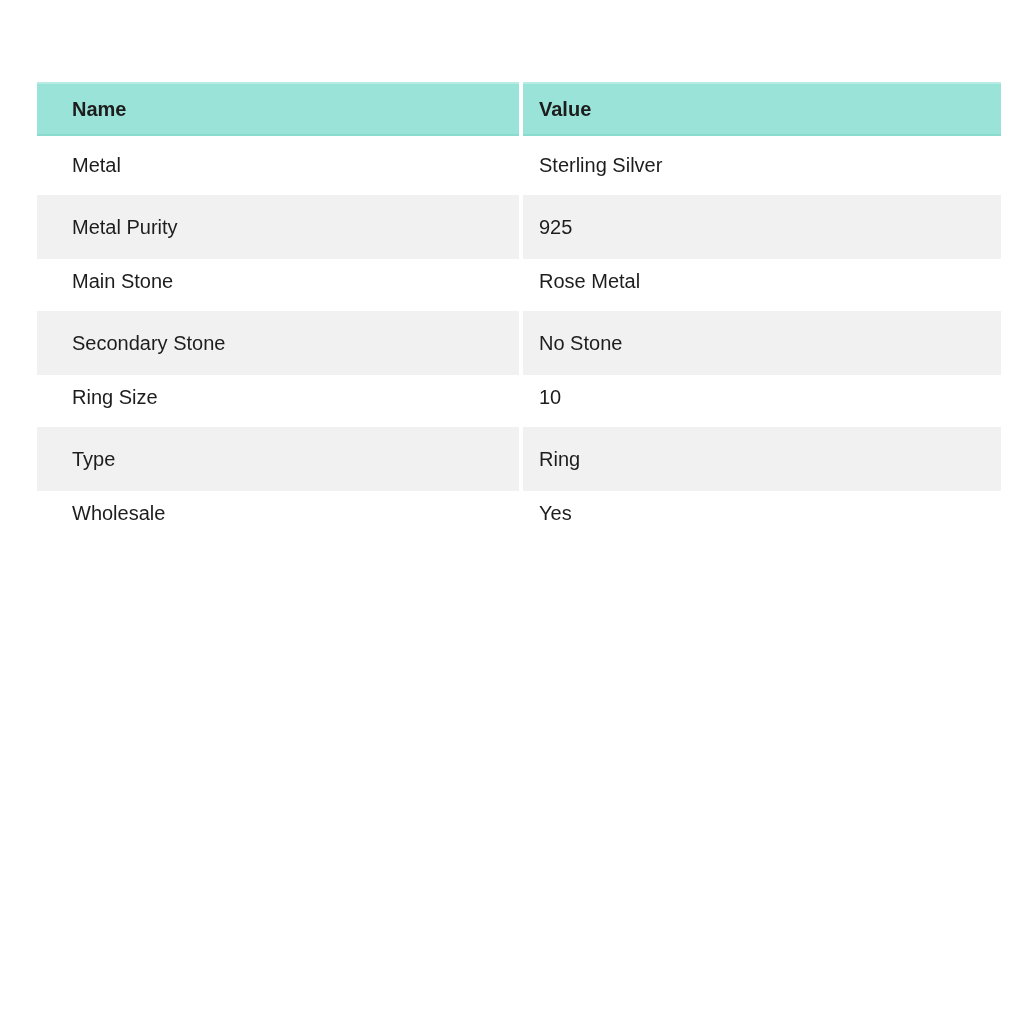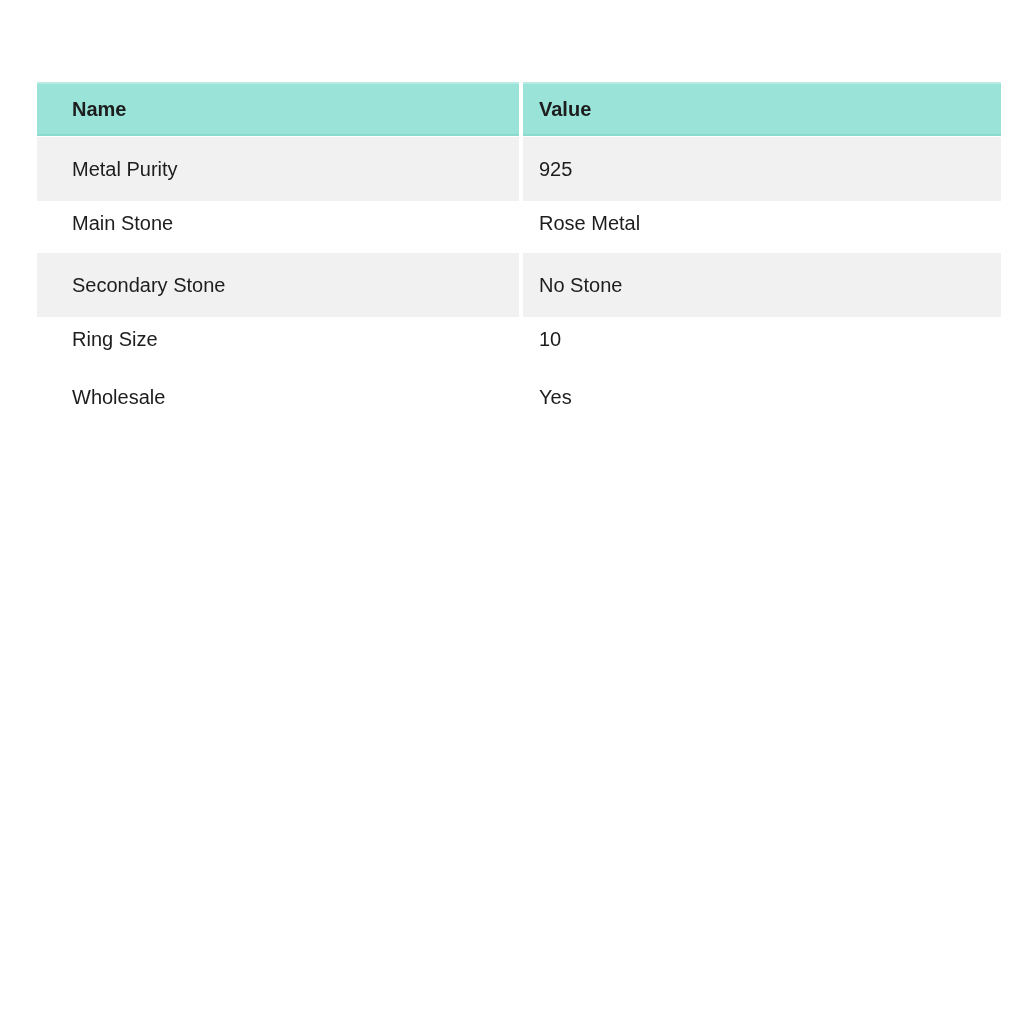--- a/index.html
+++ b/index.html
@@ -58,20 +58,24 @@
 </head>
 <body style="color: rgb(29, 29, 29);">
 
 <div class="attr-table">
 
   <div class="row header">
     <div class="cell c1 th">Name</div>
     <div class="cell c2 th">Value</div>
   </div>
 
+  <div class="row">
+    <div class="cell c1">Metal</div>
+    <div class="cell c2">Sterling Silver</div>
+  </div>
 
   <div class="row stripe">
     <div class="cell c1">Metal Purity</div>
     <div class="cell c2">925</div>
   </div>
 
   <div class="row">
     <div class="cell c1">Main Stone</div>
     <div class="cell c2">Rose Metal</div>
   </div>
@@ -79,19 +83,23 @@
   <div class="row stripe">
     <div class="cell c1">Secondary Stone</div>
     <div class="cell c2">No Stone</div>
   </div>
 
   <div class="row">
     <div class="cell c1">Ring Size</div>
     <div class="cell c2">10</div>
   </div>
 
+  <div class="row stripe">
+    <div class="cell c1">Type</div>
+    <div class="cell c2">Ring</div>
+  </div>
 
   <div class="row">
     <div class="cell c1">Wholesale</div>
     <div class="cell c2">Yes</div>
   </div>
 
 </div>
 
 </body></html>

